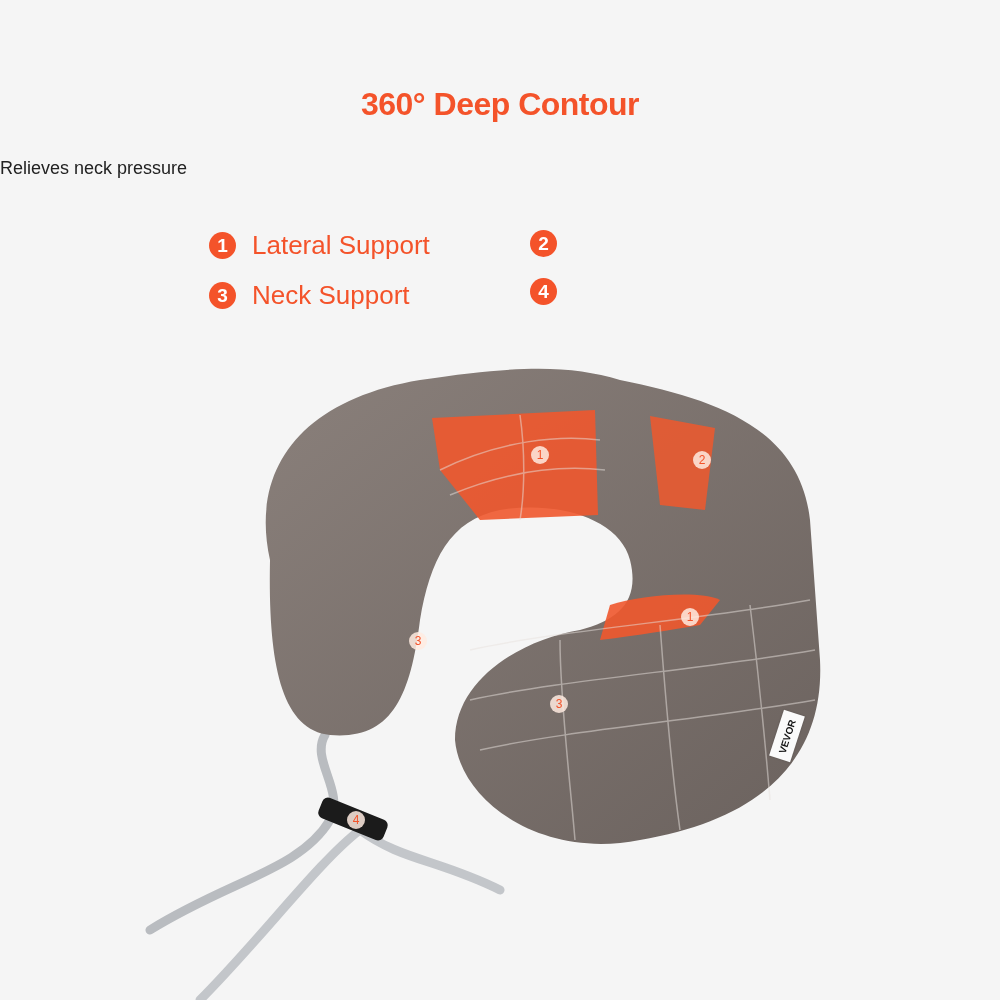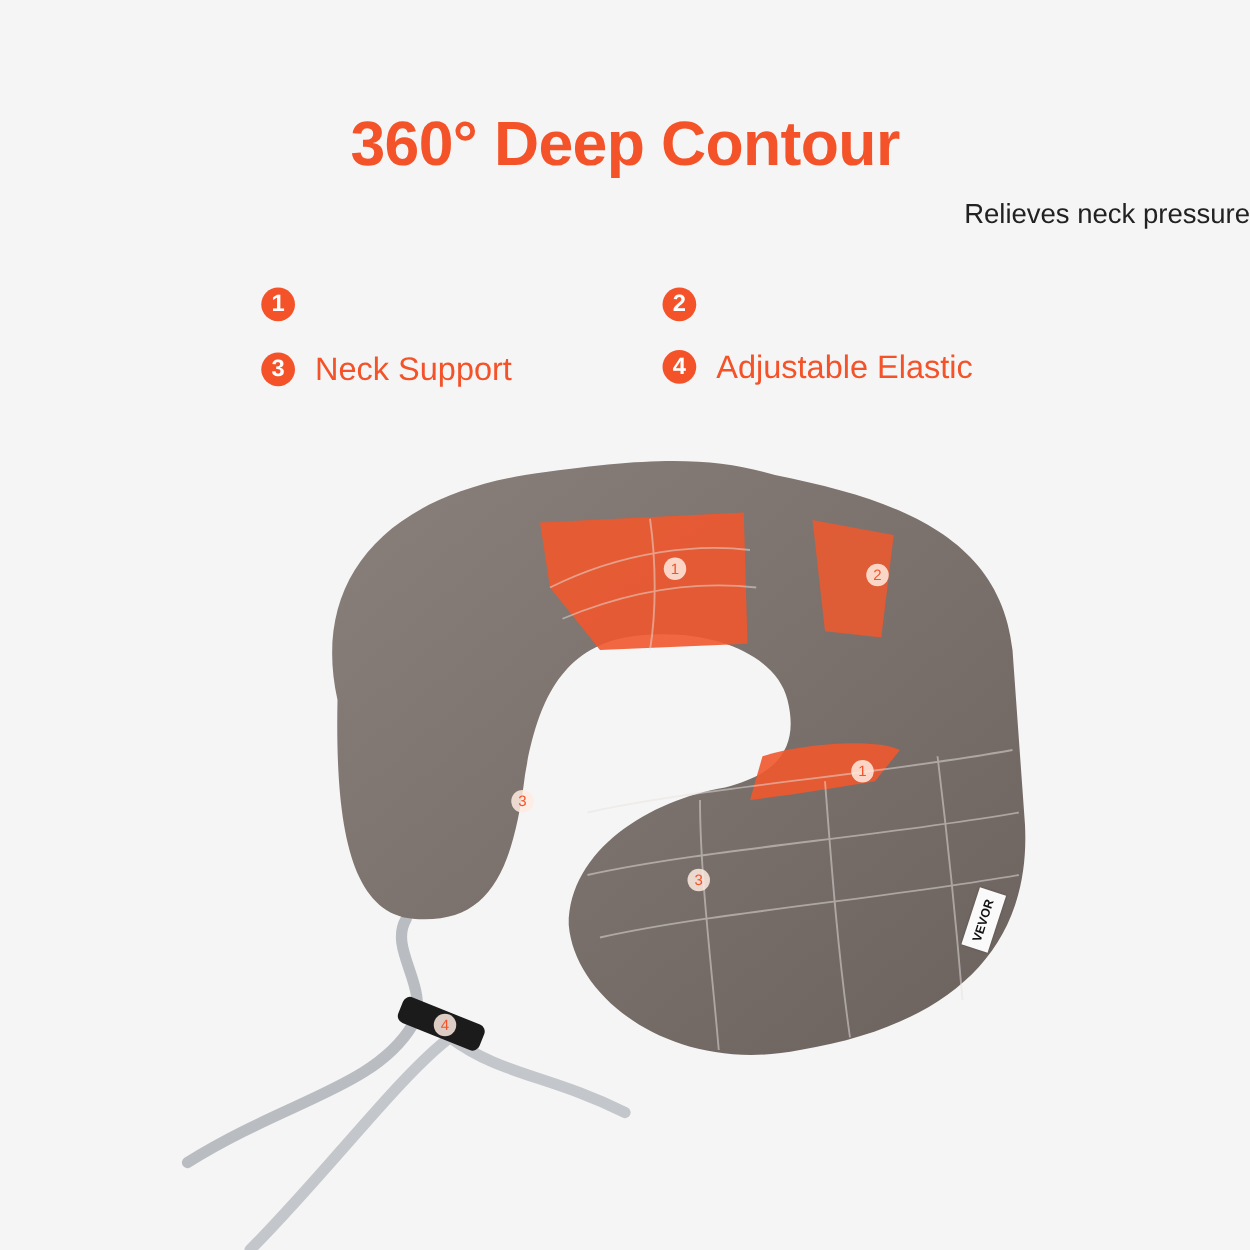--- a/index.html
+++ b/index.html
@@ -5,25 +5,25 @@
     html, body { margin: 0; padding: 0; }
     body {
       width: 1000px; height: 1000px; position: relative; overflow: hidden;
       background: #f4f4f4;
       font-family: "Liberation Sans", "DejaVu Sans", sans-serif;
     }
     .page { position: absolute; inset: 0; background: #f5f5f5; }
     .title {
       position: absolute; top: 86px; left: 0; width: 100%;
       text-align: center; color: #f4532a; font-weight: 700;
-      font-size: 50px; letter-spacing: -0.5px;
+      font-size: 32px; letter-spacing: -0.5px;
     }
     .subtitle {
       position: absolute; top: 158px; left: 0; width: 100%;
-      text-align: right; color: #222; font-size: 22px;
+      text-align: left; color: #222; font-size: 18px;
     }
     .feature {
       position: absolute; display: flex; align-items: center;
       color: #f4532a; font-size: 26px;
     }
     .badge {
       width: 27px; height: 27px; border-radius: 50%;
       background: #f4532a; color: #fff; font-weight: 700;
       font-size: 19px; display: flex; align-items: center; justify-content: center;
       margin-right: 16px;
@@ -52,31 +52,31 @@
 </head>
 <body>
 
 <div class="page">
 
   <div class="title">360° Deep Contour</div>
   <div class="subtitle">Relieves neck pressure</div>
 
   <div class="feature f1">
     <span class="badge">1</span>
+    <span>Lateral Support</span>
   </div>
   <div class="feature f2">
     <span class="badge">2</span>
   </div>
   <div class="feature f3">
     <span class="badge">3</span>
     <span>Neck Support</span>
   </div>
   <div class="feature f4">
     <span class="badge">4</span>
-    <span>Adjustable Elastic</span>
   </div>
 
   <svg class="pillow" viewBox="0 330 1000 670">
     <defs>
       <linearGradient id="pg" x1="0" y1="0" x2="1" y2="1">
         <stop offset="0" stop-color="#8a807b"></stop>
         <stop offset="1" stop-color="#6b625e"></stop>
       </linearGradient>
     </defs>
 

